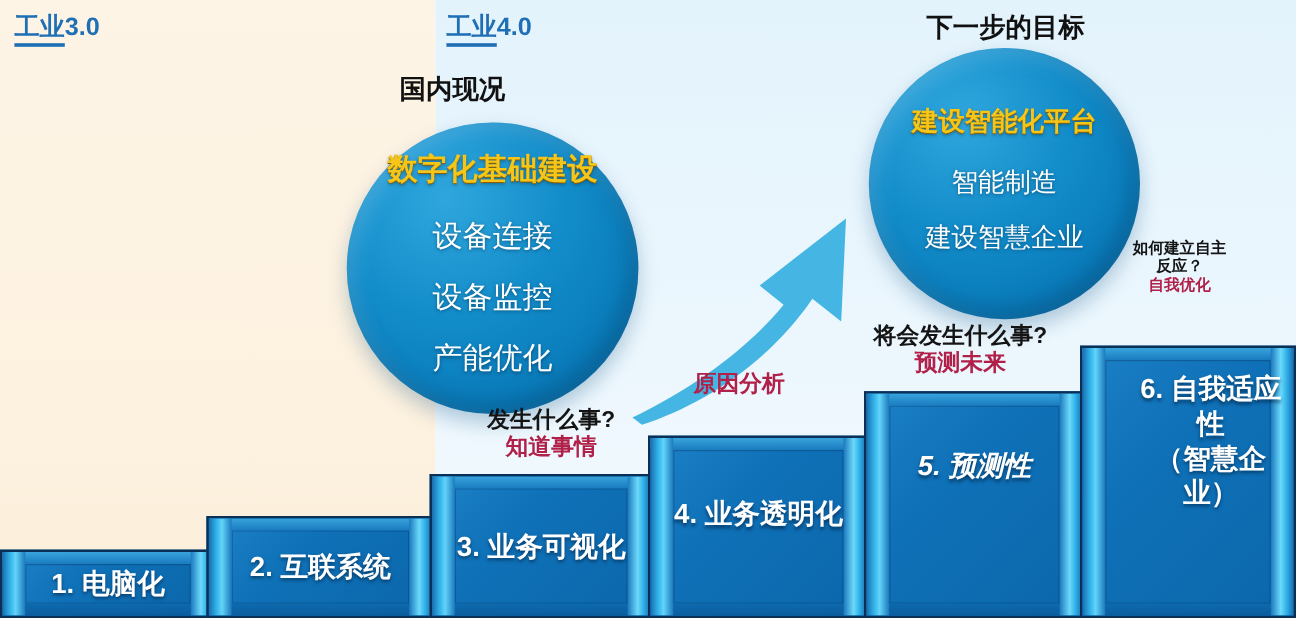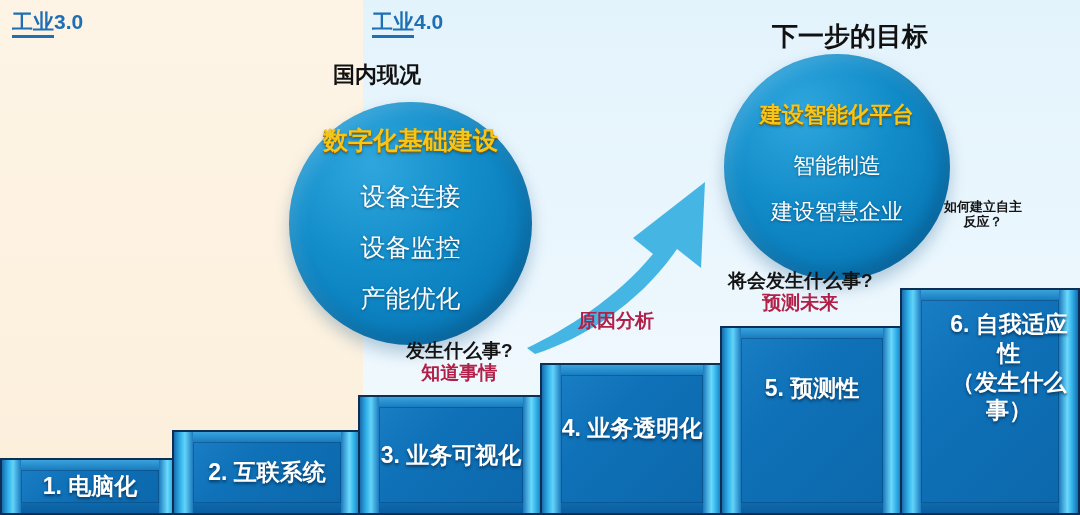--- a/index.html
+++ b/index.html
@@ -19,33 +19,33 @@
   
   .era{position:absolute;font-weight:bold;font-size:21px;color:#1F6FB5;
        letter-spacing:0px;white-space:nowrap;}
   .era .u{border-bottom:3px solid #1F6FB5;padding-bottom:2px;}
   #era-30{left:12px;top:8px;}
   #era-40{left:372px;top:8px;}
 
   
   .caption{position:absolute;font-weight:bold;color:#111;white-space:nowrap;}
   #cap-domestic{left:333px;top:60px;font-size:22px;}
-  #cap-next{left:772px;top:19px;font-size:26px;}
+  #cap-next{left:772px;top:8px;font-size:22px;}
 
   
   .circle{position:absolute;border-radius:50%;
     background:
       radial-gradient(circle at 34% 26%, #2fa6dd 0%, #128cc9 42%, #0a7cbb 72%, #0a6ea8 100%);
     box-shadow: 0 8px 16px rgba(10,80,130,.28),
                 inset -6px -8px 18px rgba(4,60,100,.38),
                 inset 5px 6px 16px rgba(160,225,255,.30);
     display:flex;flex-direction:column;align-items:center;justify-content:center;
   }
   #circle-left{left:289px;top:102px;width:243px;height:243px;}
-  #circle-right{left:724px;top:54px;width:226px;height:226px;}
+  #circle-right{left:724px;top:40px;width:226px;height:226px;}
 
   .c-title{font-weight:bold;color:#F5C518;
     text-shadow:0 1px 0 #8a5e00, 0 2px 3px rgba(0,0,0,.35);
     white-space:nowrap;}
   .c-line{color:#ffffff;text-shadow:0 1px 3px rgba(0,40,70,.55);white-space:nowrap;}
   #circle-left .c-title{font-size:25px;margin-bottom:14px;}
   #circle-left .c-line{font-size:25px;margin:9px 0;}
   #circle-right .c-title{font-size:22px;margin-bottom:13px;}
   #circle-right .c-line{font-size:22px;margin:8px 0;}
 
@@ -99,21 +99,21 @@
   #bar1 .lbl{font-size:23px;}
   #bar2 .lbl{font-size:23px;}
   #bar3 .lbl{font-size:23px;}
   #bar4 .lbl{font-size:23px;}
   #bar5 .lbl{font-size:23px;}
   #bar6 .lbl{font-size:23px;}
 
   
   #bar3 .lbl{align-items:center;}
   #bar4 .lbl{align-items:center;padding-bottom:22px;border-radius:11px;}
-  #bar5 .lbl{align-items:center;padding-bottom:64px;}
+  #bar5 .lbl{align-items:center;padding-bottom:64px;font-style:italic;}
   #bar6 .lbl{align-items:center;padding-bottom:68px;margin-left:38px;}
 </style>
 </head>
 <body>
 
 <div id="stage">
 
   <div class="bg-left"></div>
   <div class="bg-right"></div>
 
@@ -152,20 +152,21 @@
   <div class="anno" id="anno-4">
     <span class="a">原因分析</span>
   </div>
   <div class="anno" id="anno-5">
     <span class="q">将会发生什么事?</span>
     <span class="a">预测未来</span>
   </div>
   <div class="anno" id="anno-6">
     <span class="q">如何建立自主</span>
     <span class="q">反应？</span>
+    <span class="a">自我优化</span>
   </div>
 
   <div class="bar" id="bar1">
     <div class="face"></div>
     <div class="inner"></div>
     <div class="bevT"></div>
     <div class="bevB"></div>
     <div class="bevL"></div>
     <div class="bevR"></div>
     <div class="lbl">1. 电脑化</div>
@@ -214,18 +215,18 @@
   <div class="bar" id="bar6">
     <div class="face"></div>
     <div class="inner"></div>
     <div class="bevT"></div>
     <div class="bevB"></div>
     <div class="bevL"></div>
     <div class="bevR"></div>
     <div class="lbl">
       <div>
         <div>6. 自我适应性</div>
-        <div>（发生什么事）</div>
+        <div>（智慧企业）</div>
       </div>
     </div>
   </div>
 
 </div>
 
 </body></html>

